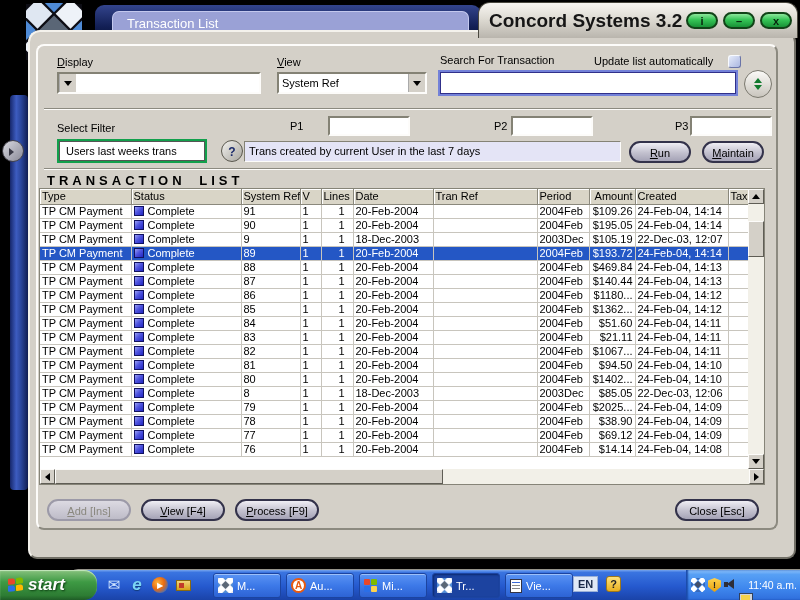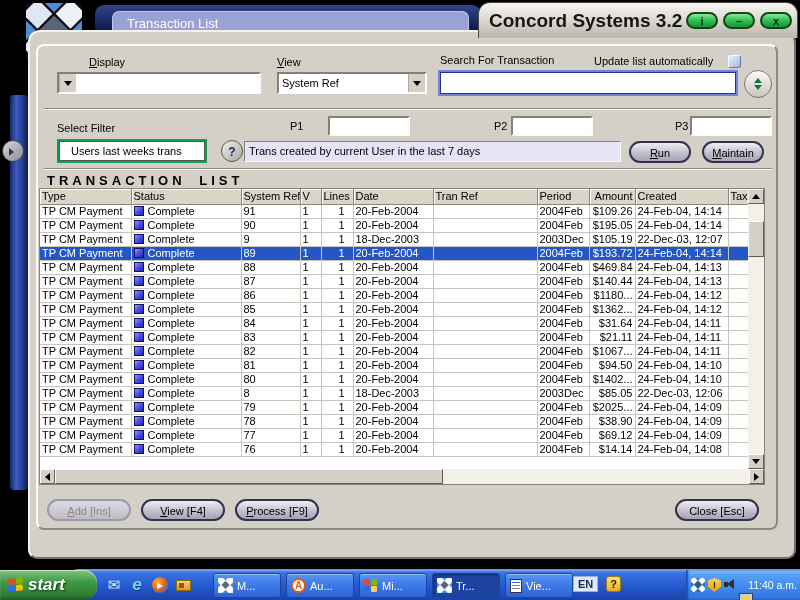--- a/index.html
+++ b/index.html
@@ -58,21 +58,21 @@
   .spinner{position:absolute;left:706px;top:24px;width:28px;height:28px;border-radius:50%;
            background:linear-gradient(180deg,#fbfaf7,#c9c5bd);border:1px solid #7a786e;
            display:flex;flex-direction:column;align-items:center;justify-content:center;gap:2px;}
 
   .groove{position:absolute;height:0;border-top:1px solid #8c8a80;border-bottom:1px solid #fdfcfa;}
 
   .pinput{position:absolute;width:82px;height:20px;background:#fff;border:2px solid;
           border-color:#848275 #fdfcfa #fdfcfa #848275;font-size:11px;padding:0 2px;outline:none;
           font-family:"Liberation Sans",sans-serif;}
   .filter-input{position:absolute;left:19px;top:93px;width:150px;height:24px;border:2px solid #12a04c;background:#fff;}
-  .filter-input input{width:100%;height:100%;border:1px solid #555;outline:none;font-size:11px;padding:0 11px;
+  .filter-input input{width:100%;height:100%;border:1px solid #555;outline:none;font-size:11px;padding:0 6px;
                       font-family:"Liberation Sans",sans-serif;}
   .help-btn{position:absolute;left:183px;top:94px;width:22px;height:22px;border-radius:50%;
             background:linear-gradient(135deg,#f2f1ee,#a9a7a0);border:1px solid #5a584e;
             font-size:12px;font-weight:bold;color:#1a2a6a;text-align:center;line-height:20px;}
   .filter-desc{position:absolute;left:206px;top:95px;width:377px;height:21px;background:#e4e4f6;
                border:1px solid;border-color:#848275 #fdfcfa #fdfcfa #848275;
                font-size:11px;line-height:19px;padding-left:4px;white-space:nowrap;overflow:hidden;}
 
   .pill-btn{position:absolute;width:62px;height:22px;border-radius:11px;border:2px solid #33324a;
             background:linear-gradient(180deg,#efeef4 0%,#c2c0ce 55%,#a5a3b6 100%);
@@ -215,21 +215,21 @@
       <span class="doc-icon">
           <i></i>
           <b></b>
         </span>
       <span class="mode">Demo</span>
     </div>
   </div>
 
   <div class="dialog">
 
-    <div class="lbl ufirst" style="left:19px;top:10px;margin-left:32px;">Display</div>
+    <div class="lbl ufirst" style="left:19px;top:10px;">Display</div>
     <div class="dropdown" style="left:19px;top:26px;width:204px;">
       <span class="dbtn">
           <i class="tri-dn"></i>
         </span>
     </div>
 
     <div class="lbl ufirst" style="left:239px;top:10px;">View</div>
     <div class="dropdown" style="left:239px;top:26px;width:150px;">
       <span class="dtext">System Ref</span>
       <span class="dbtn">
@@ -410,21 +410,21 @@
             </tr>
               <tr>
               <td>TP CM Payment</td>
               <td><span class="sicon"></span><span class="stext">Complete</span></td>
               <td>84</td>
               <td>1</td>
               <td class="num" style="padding-right:8px;">1</td>
               <td>20-Feb-2004</td>
               <td></td>
               <td>2004Feb</td>
-              <td class="num">$31.64</td>
+              <td class="num">$51.60</td>
               <td>24-Feb-04, 14:11</td>
               <td></td>
             </tr>
               <tr>
               <td>TP CM Payment</td>
               <td><span class="sicon"></span><span class="stext">Complete</span></td>
               <td>83</td>
               <td>1</td>
               <td class="num" style="padding-right:8px;">1</td>
               <td>20-Feb-2004</td>

